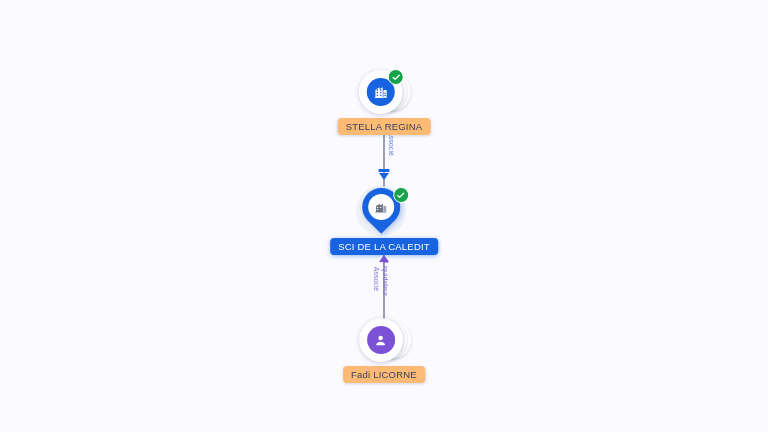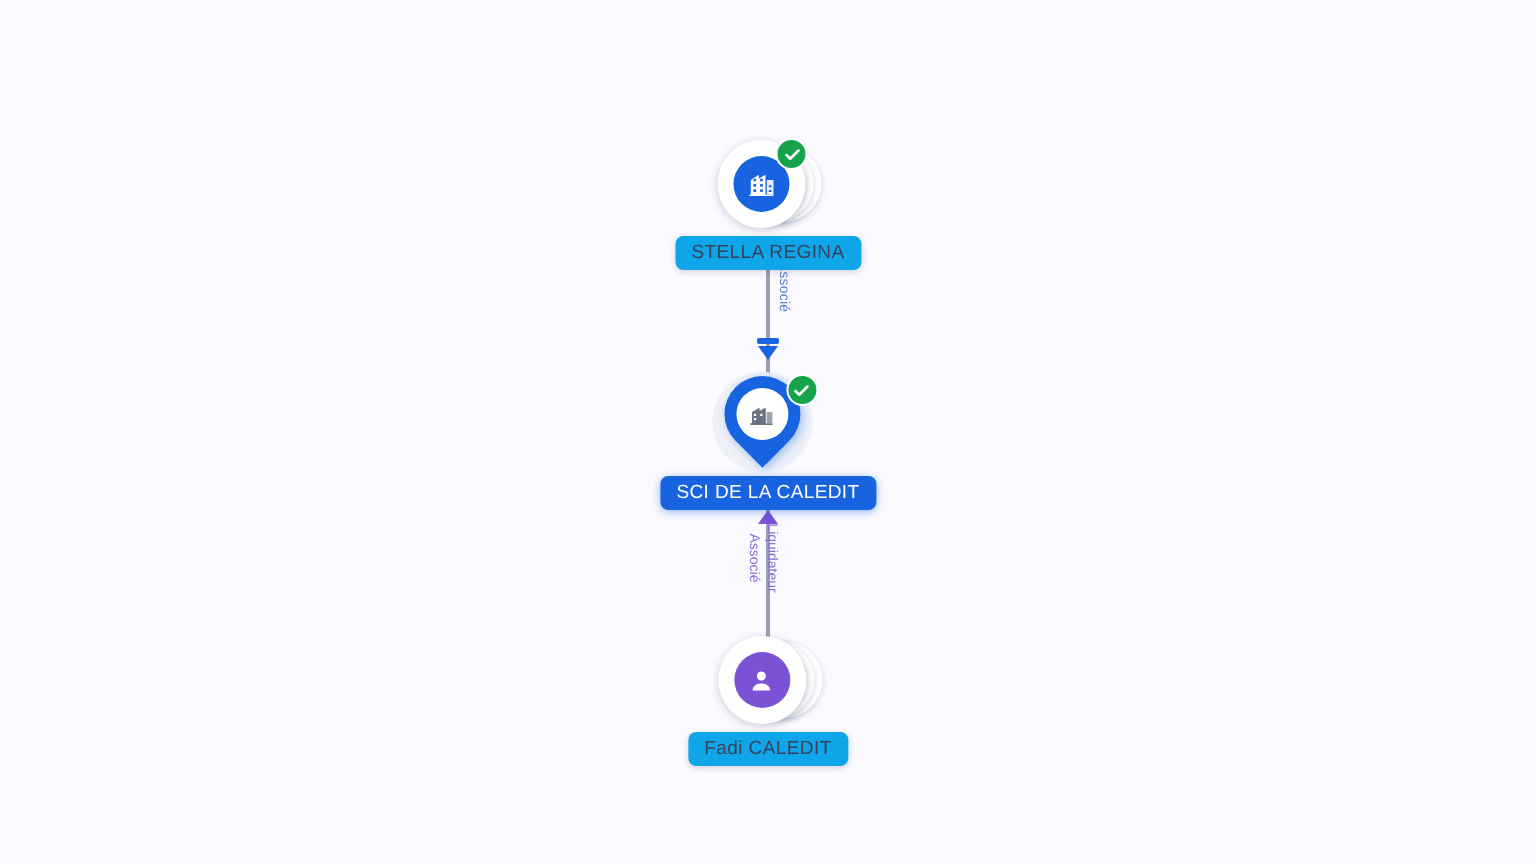--- a/index.html
+++ b/index.html
@@ -216,21 +216,21 @@
   
   .node-label {
     margin-top: 2px;
     font-size: 9.5px;
     padding: 3px 8px;
     border-radius: 4px;
     white-space: nowrap;
     letter-spacing: 0.2px;
   }
   .node-label-plain {
-    background: #0ea5e9;
+    background: #fdba74;
     color: #39415c;
     box-shadow: 0 1px 3px rgba(60,70,110,0.2);
     text-align: right;
   }
   .node-label-selected {
     background: #1763e0;
     color: #ffffff;
     box-shadow: 0 1px 4px rgba(23,99,224,0.45);
   }
 </style>
@@ -307,16 +307,16 @@
       <div class="stack-card stack-card-1"></div>
       <div class="node-disc">
         <div class="icon-circle icon-circle-purple">
           <svg width="15" height="15" viewBox="0 0 24 24" aria-hidden="true">
             <circle cx="12" cy="8" r="3.6" fill="#ffffff"></circle>
             <path d="M5 19.5c0-3.6 3.1-5.6 7-5.6s7 2 7 5.6H5z" fill="#ffffff"></path>
           </svg>
         </div>
       </div>
     </div>
-    <div class="node-label node-label-plain">Fadi CALEDIT</div>
+    <div class="node-label node-label-plain">Fadi LICORNE</div>
   </div>
 
 </div>
 
 </body></html>

